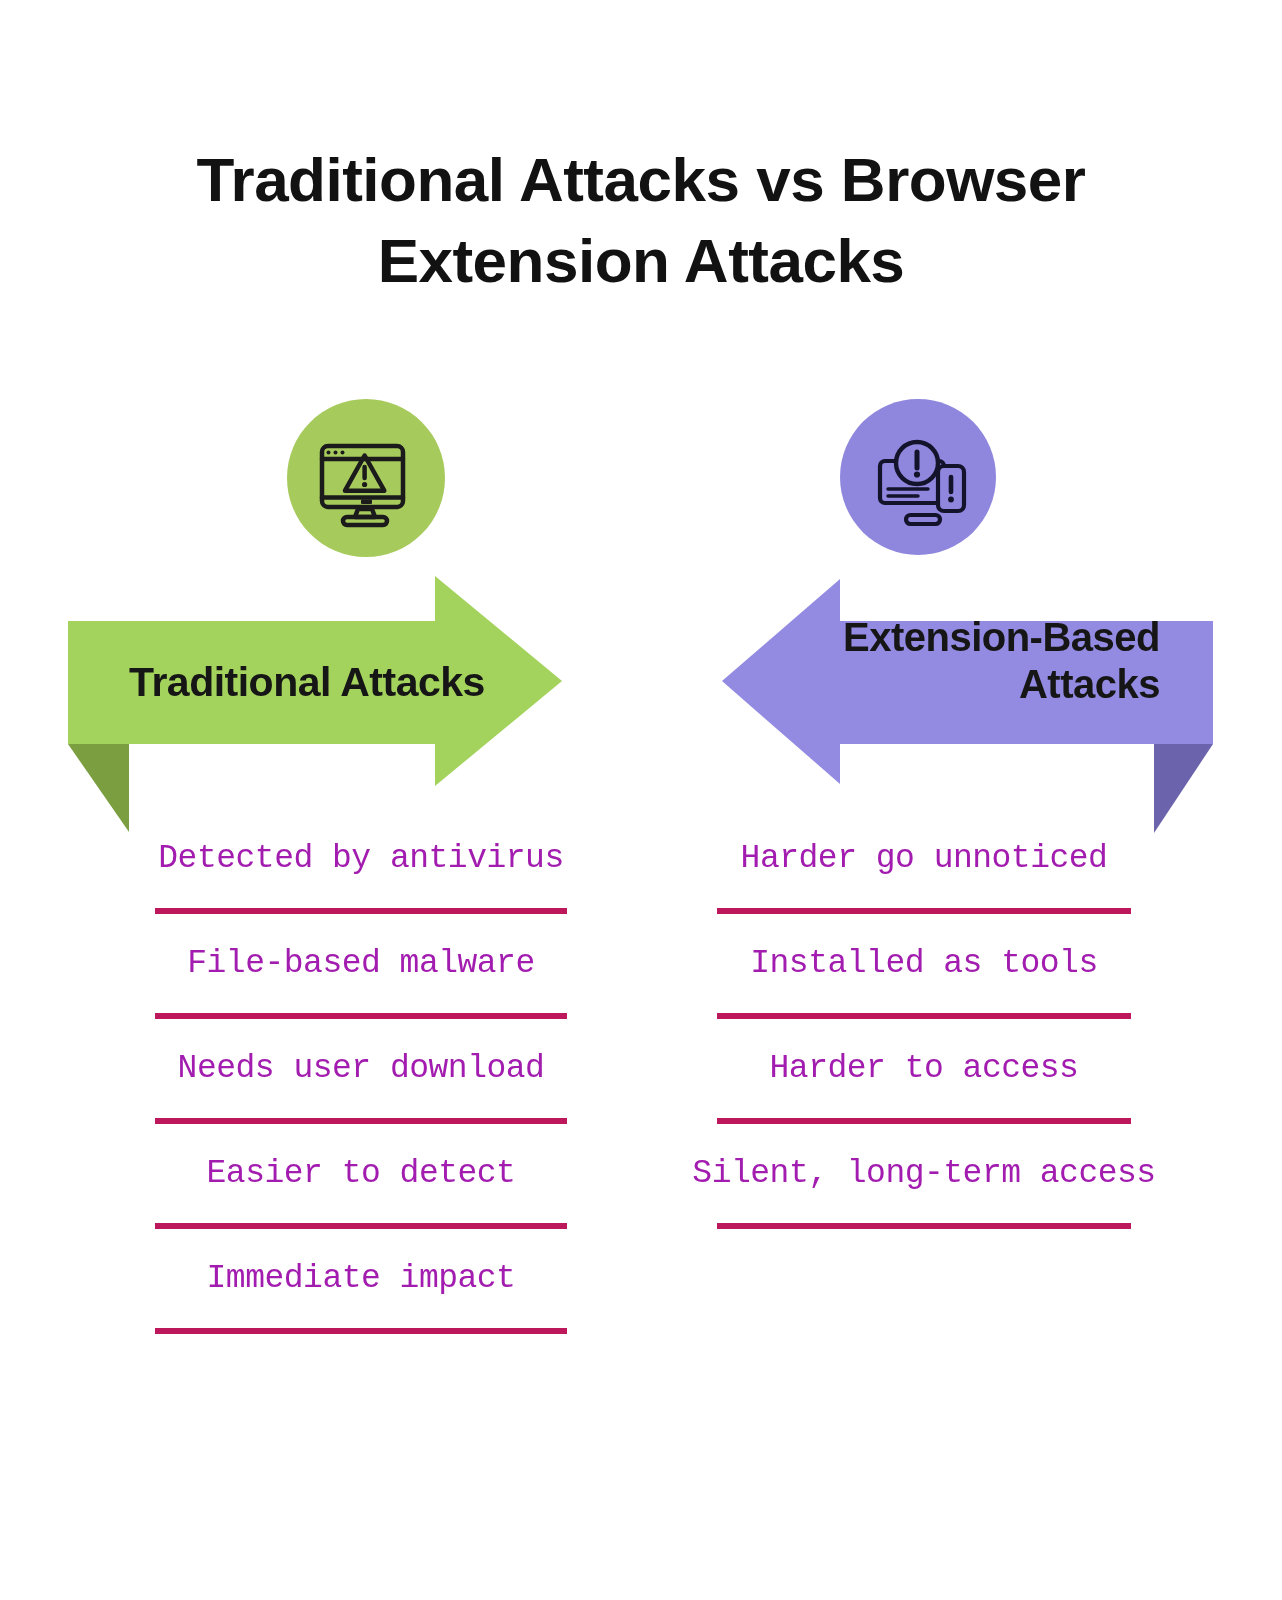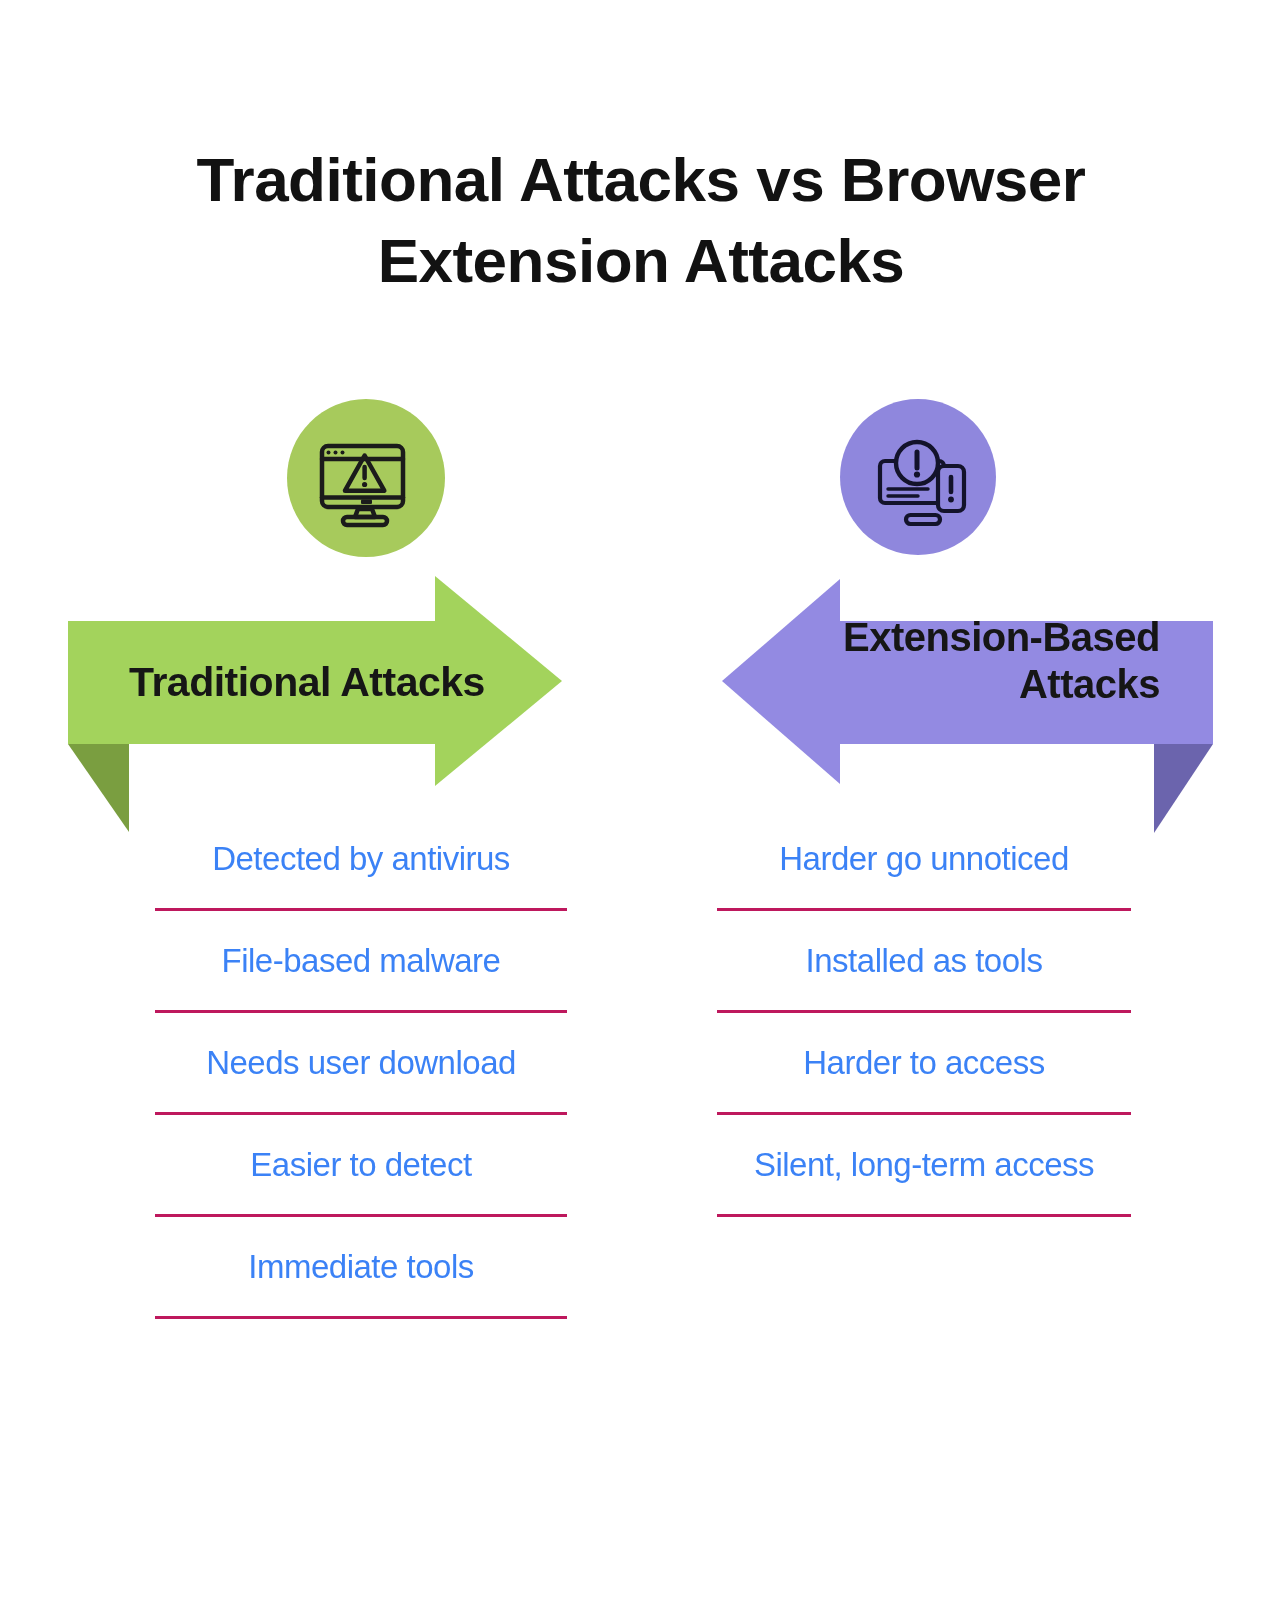--- a/index.html
+++ b/index.html
@@ -36,24 +36,24 @@
     flex-direction:column;align-items:flex-end;justify-content:flex-end;
     font-size:40px;line-height:47px;letter-spacing:-0.5px;
     text-align:right;
   }
   .list{top:808px;}
   .list-left{left:155px;width:412px;}
   .list-right{left:717px;width:414px;}
   .row{
     height:99px;
     display:flex;align-items:center;justify-content:center;
-    border-bottom:3px solid #be185d;
+    border-bottom:6px solid #be185d;
     font-size:33px;
-    color:#3b82f6;
-    font-family:Liberation Sans, sans-serif;
+    color:#a21caf;
+    font-family:Liberation Mono, monospace;
     letter-spacing:-0.5px;
     white-space:nowrap;
   }
 </style>
 </head>
 <body>
 
 <div class="canvas">
 
   <div class="abs title">
@@ -118,21 +118,21 @@
   <div class="abs arrow-label label-purple">
     <div>Extension-Based</div>
     <div>Attacks</div>
   </div>
 
   <div class="abs list list-left">
     <div class="row">Detected by antivirus</div>
     <div class="row">File-based malware</div>
     <div class="row">Needs user download</div>
     <div class="row">Easier to detect</div>
-    <div class="row">Immediate tools</div>
+    <div class="row">Immediate impact</div>
   </div>
 
   <div class="abs list list-right">
     <div class="row">Harder go unnoticed</div>
     <div class="row">Installed as tools</div>
     <div class="row">Harder to access</div>
     <div class="row">Silent, long-term access</div>
   </div>
 
 </div>

